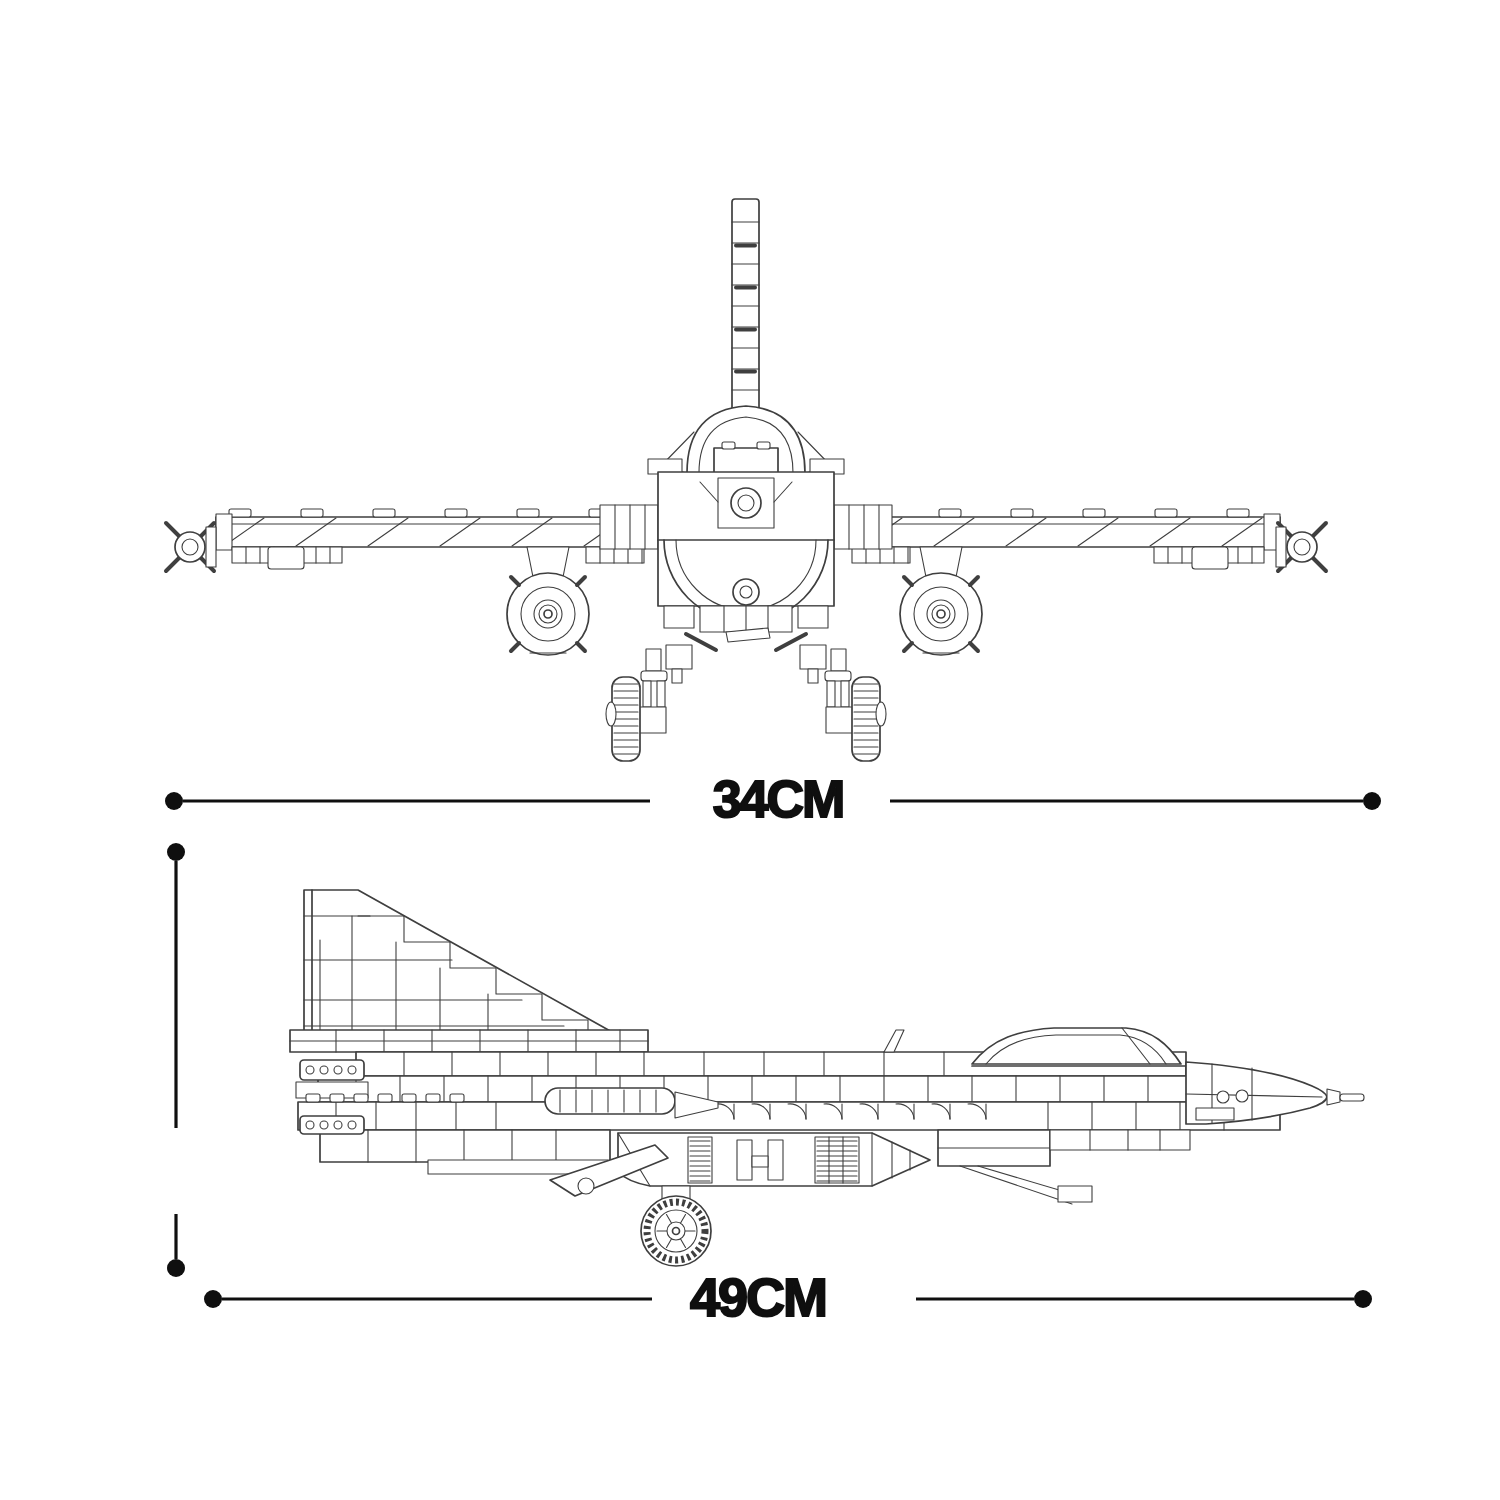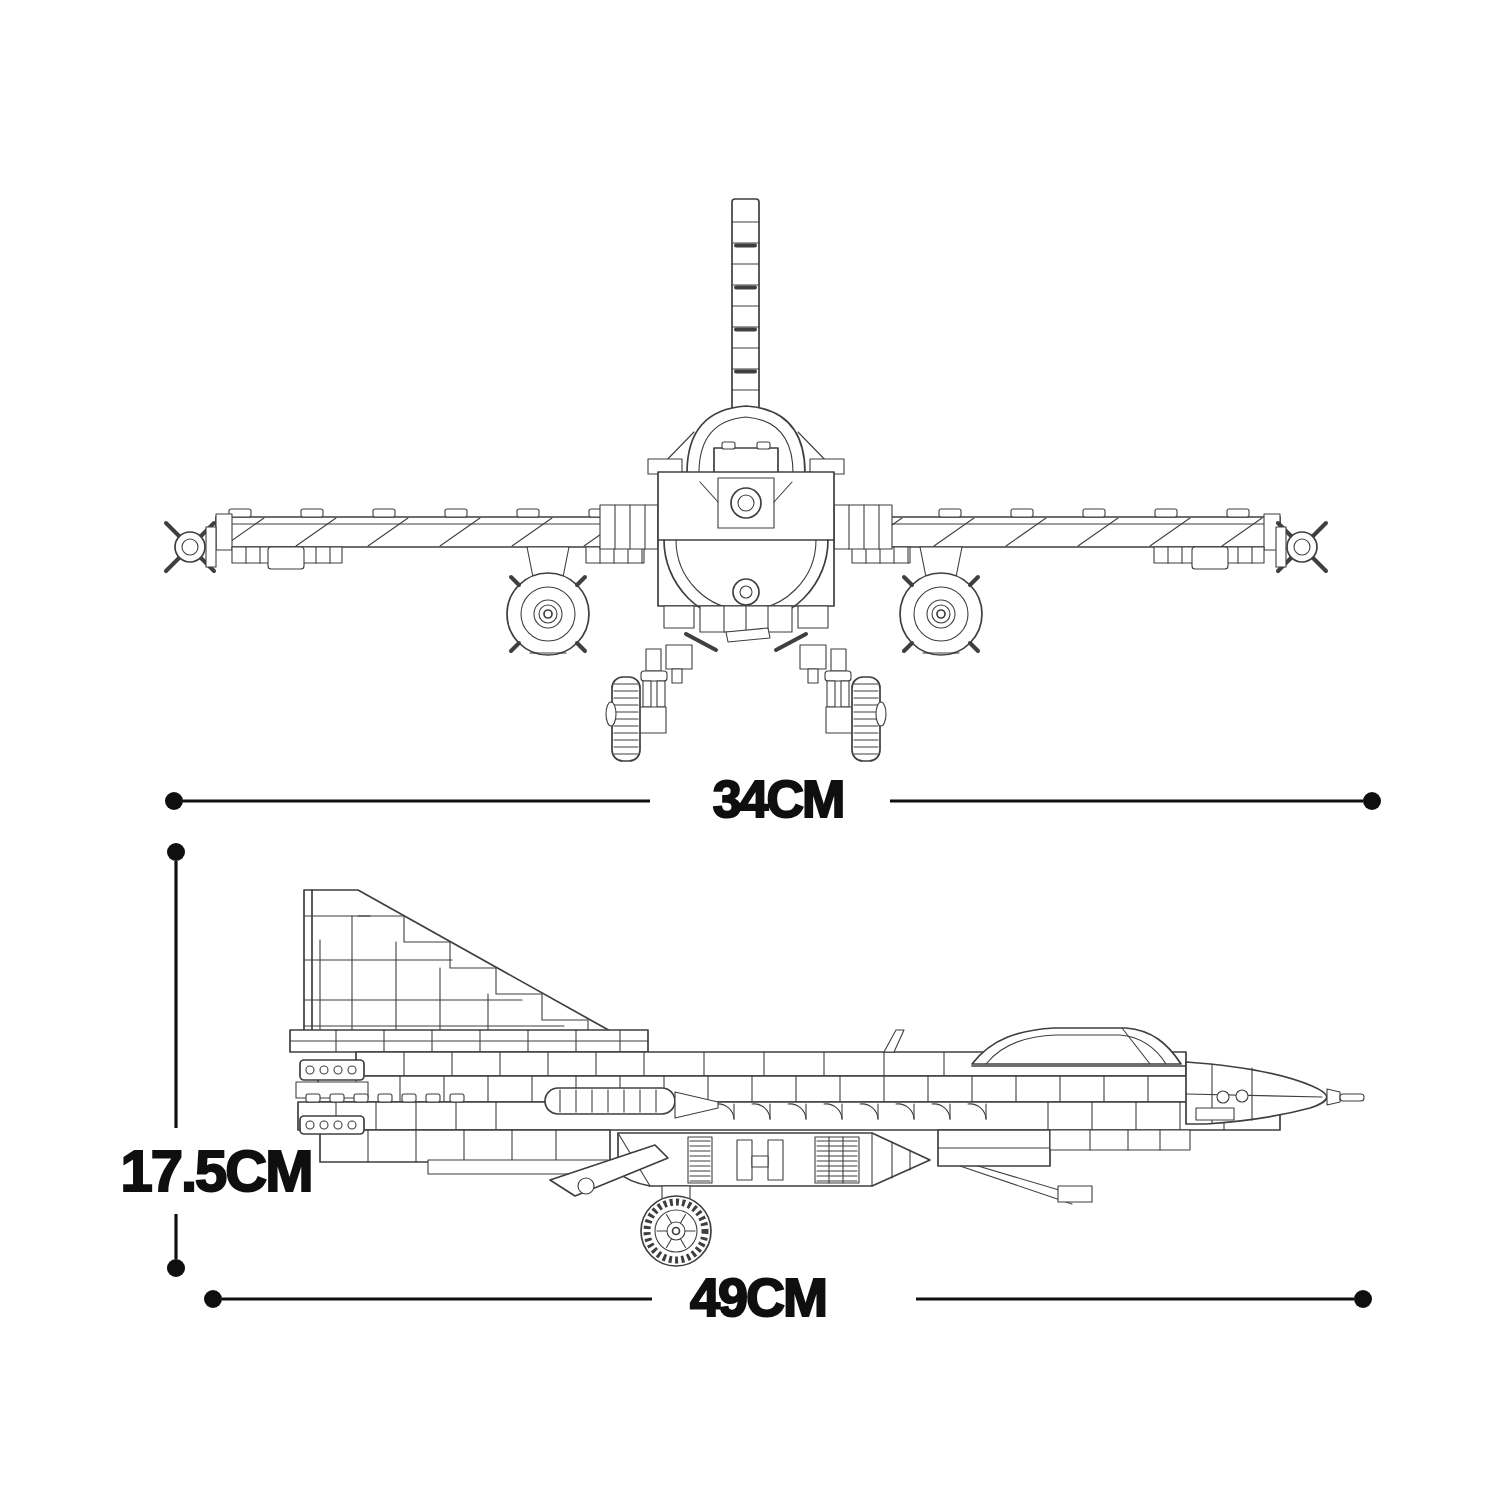--- a/index.html
+++ b/index.html
@@ -477,15 +477,14 @@
   </g>
   <g>
     <line x1="222" y1="1299" x2="652" y2="1299" class="dim"></line>
     <line x1="916" y1="1299" x2="1354" y2="1299" class="dim"></line>
     <circle cx="213" cy="1299" r="9" class="dot"></circle>
     <circle cx="1363" cy="1299" r="9" class="dot"></circle>
   </g>
 </svg>
 
 <div class="dim-label" id="lbl34">34CM</div>
-<div class="dim-label" id="lbl175">17.5CM</div>
 <div class="dim-label" id="lbl49">49CM</div>
 </div>
 
 </body></html>

